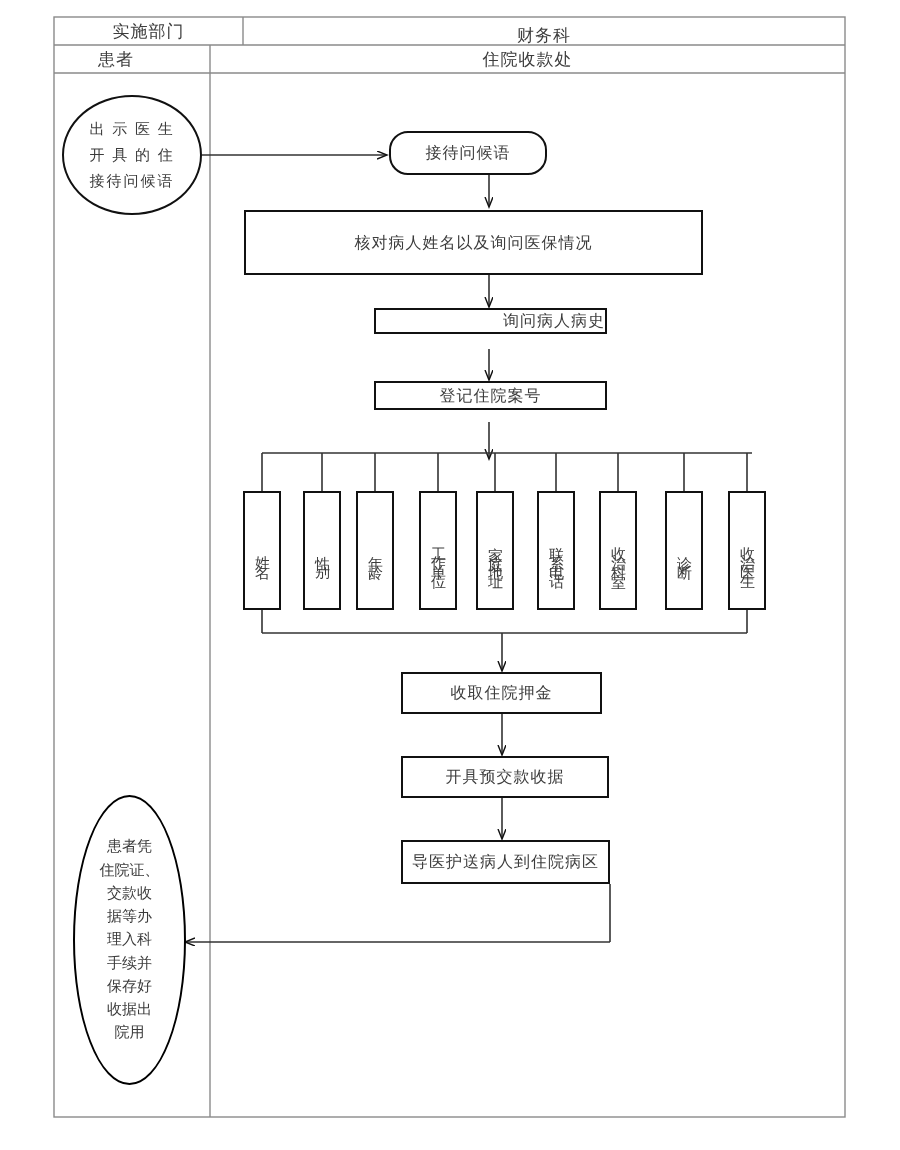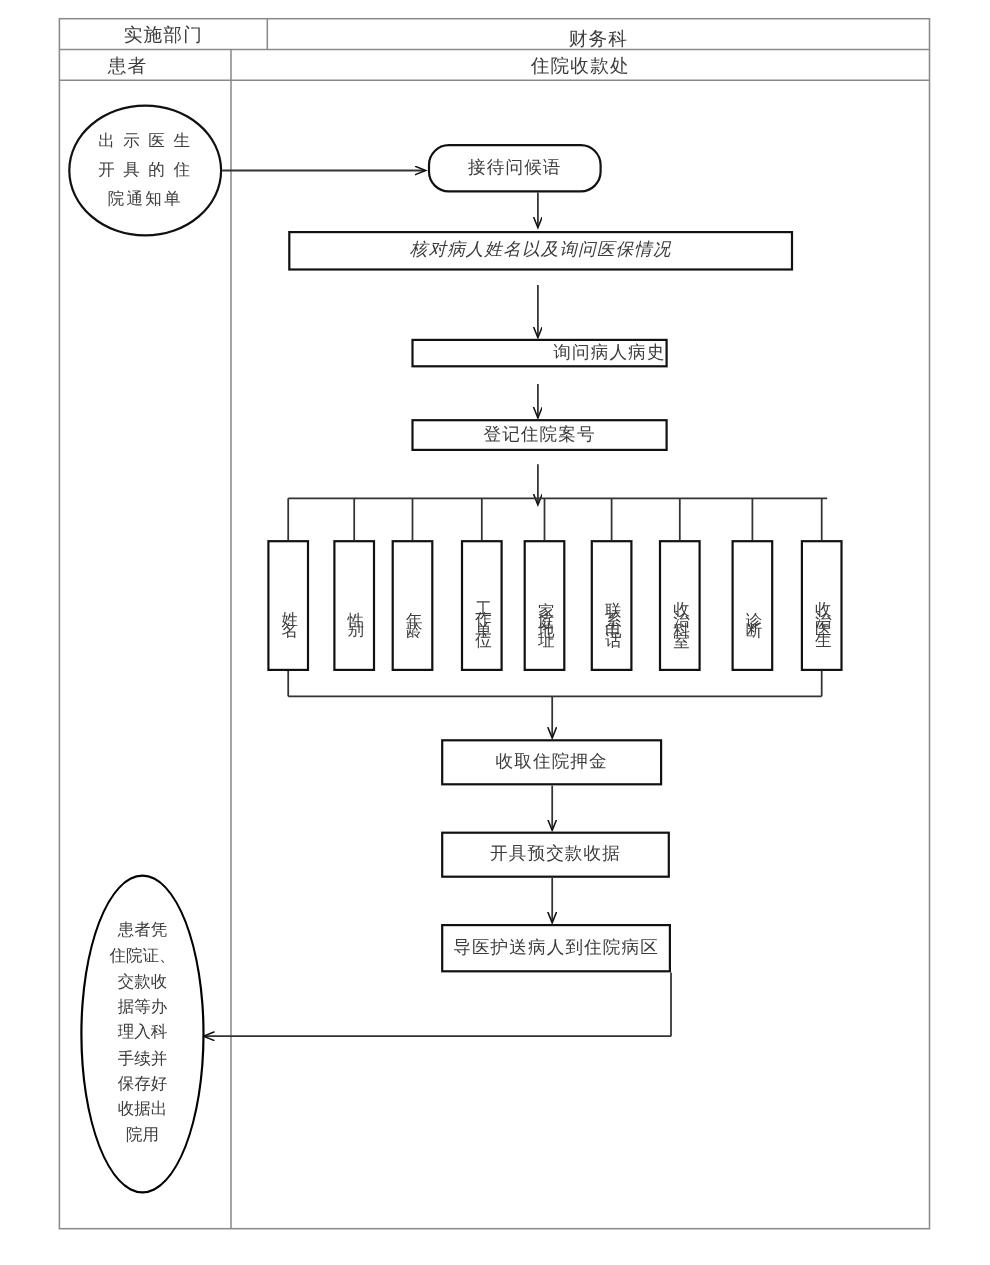--- a/index.html
+++ b/index.html
@@ -146,40 +146,40 @@
   <div class="hdr-cell" style="left:54px; top:45px; width:124px; height:28px;">
     <span>患者</span>
   </div>
   <div class="hdr-cell" style="left:210px; top:45px; width:635px; height:28px;">
     <span>住院收款处</span>
   </div>
 
   <div class="node term" style="left:62px; top:95px; width:140px; height:120px;">
     <span class="inner">出 示 医 生
 开 具 的 住
-院通知单</span>
+接待问候语</span>
   </div>
 
   <div class="node term-wide" style="left:73px; top:795px; width:113px; height:290px;">
     <span class="inner">患者凭
 住院证、
 交款收
 据等办
 理入科
 手续并
 保存好
 收据出
 院用</span>
   </div>
 
   <div class="node proc" style="left:389px; top:131px; width:158px; height:44px;border-radius:19px;">
     <span class="inner">接待问候语</span>
   </div>
 
-  <div class="node proc" style="left:262px; top:210px; width:459px; height:36px;font-style:italic;">
+  <div class="node proc" style="left:244px; top:210px; width:459px; height:65px;">
     <span class="inner">核对病人姓名以及询问医保情况</span>
   </div>
 
   <div class="node proc" style="left:374px; top:308px; width:233px; height:26px;justify-content:flex-end;">
     <span class="inner">询问病人病史</span>
   </div>
 
   <div class="node proc" style="left:374px; top:381px; width:233px; height:29px;">
     <span class="inner">登记住院案号</span>
   </div>

